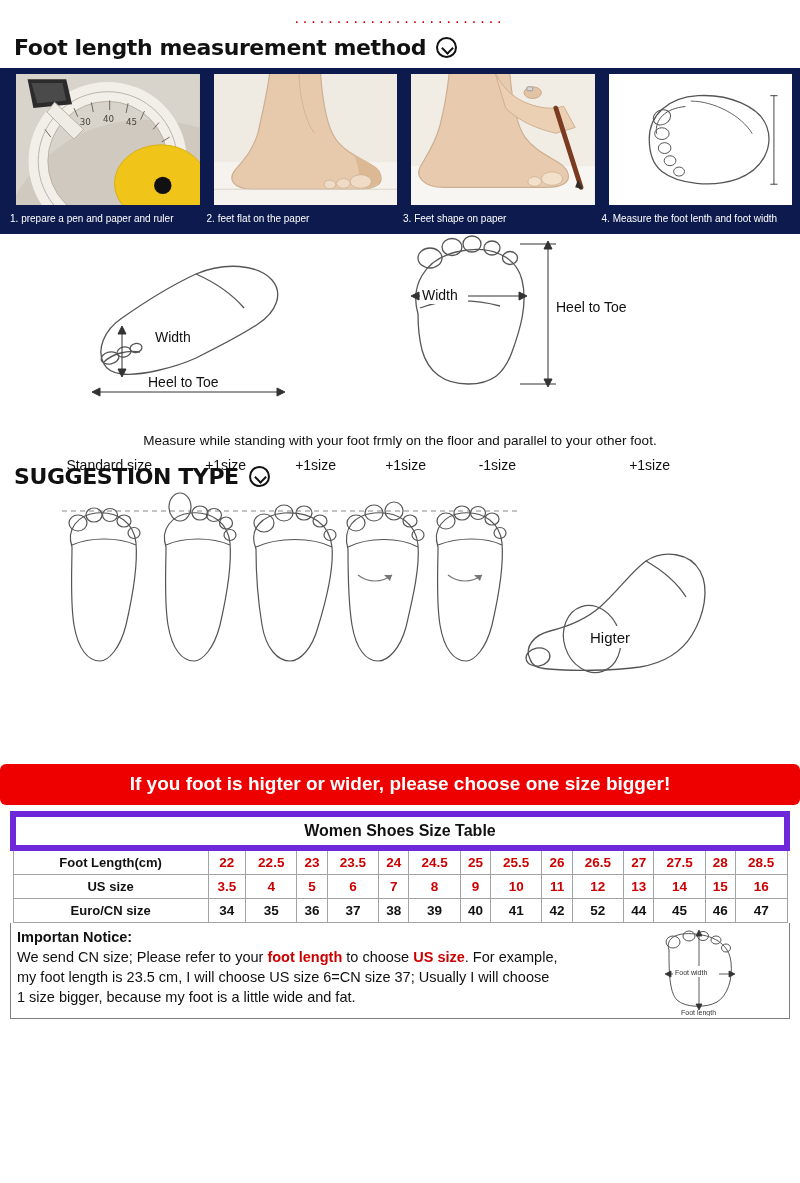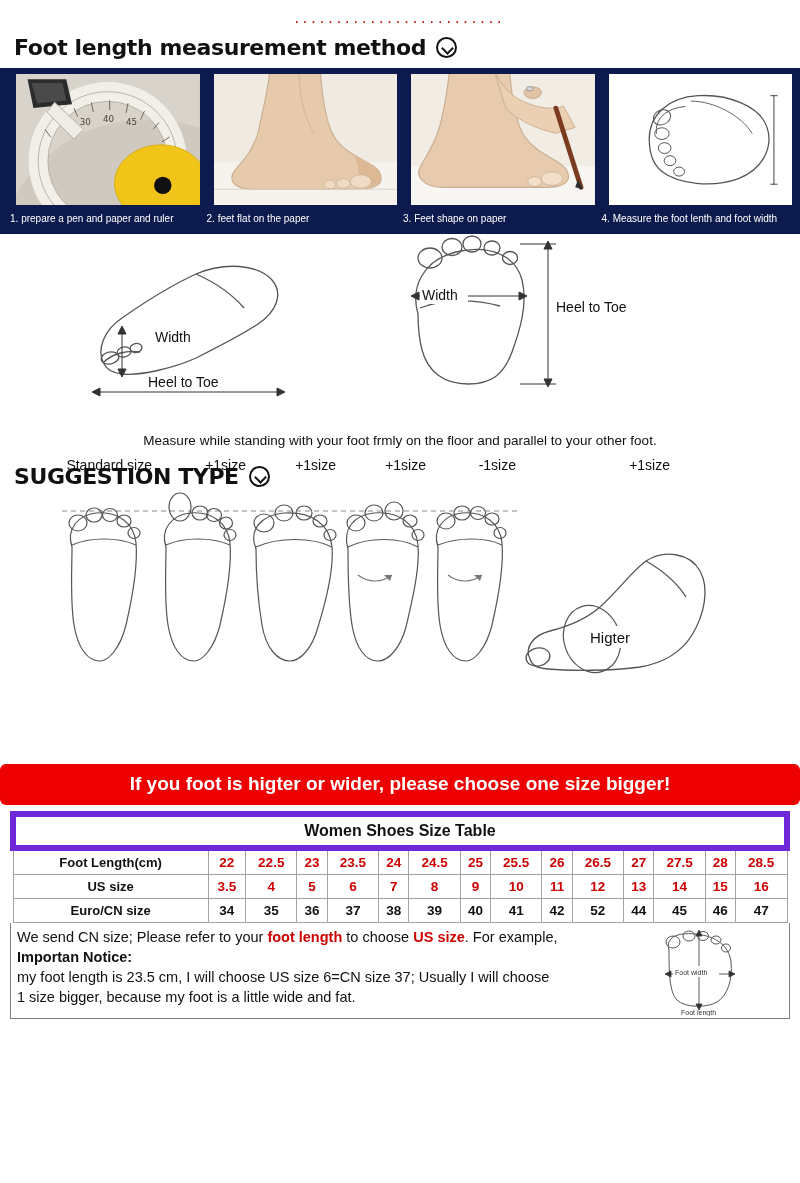--- a/index.html
+++ b/index.html
@@ -481,24 +481,24 @@
         <td>44</td>
         <td>45</td>
         <td>46</td>
         <td>47</td>
       </tr>
     </tbody>
       </table>
   </div>
 
   <div class="notice">
+    <div><b>Importan Notice:</b></div>
     <div>
       <span>We send CN size; Please refer to your </span><span class="r">foot length</span><span> to choose </span><span class="r">US size</span><span>. For example,</span>
     </div>
-    <div><b>Importan Notice:</b></div>
     <div>my foot length is 23.5 cm, I will choose US size 6=CN size 37; Usually I will choose</div>
     <div>1 size bigger, because my foot is a little wide and fat.</div>
 
     <svg class="notice-foot" viewBox="0 0 160 86">
       <path d="M48 20 C44 8 56 2 74 4 C96 6 108 16 110 32 C112 50 106 66 96 72 C86 78 64 78 56 70 C48 62 48 40 48 20 Z" fill="none" stroke="#555" stroke-width="1"></path>
       <ellipse cx="52" cy="12" rx="7" ry="6" fill="none" stroke="#555" stroke-width="1"></ellipse>
       <ellipse cx="68" cy="6" rx="6" ry="5" fill="none" stroke="#555" stroke-width="1"></ellipse>
       <ellipse cx="82" cy="6" rx="5.5" ry="4.5" fill="none" stroke="#555" stroke-width="1"></ellipse>
       <ellipse cx="95" cy="10" rx="5" ry="4" fill="none" stroke="#555" stroke-width="1"></ellipse>
       <ellipse cx="105" cy="18" rx="4.5" ry="4" fill="none" stroke="#555" stroke-width="1"></ellipse>

